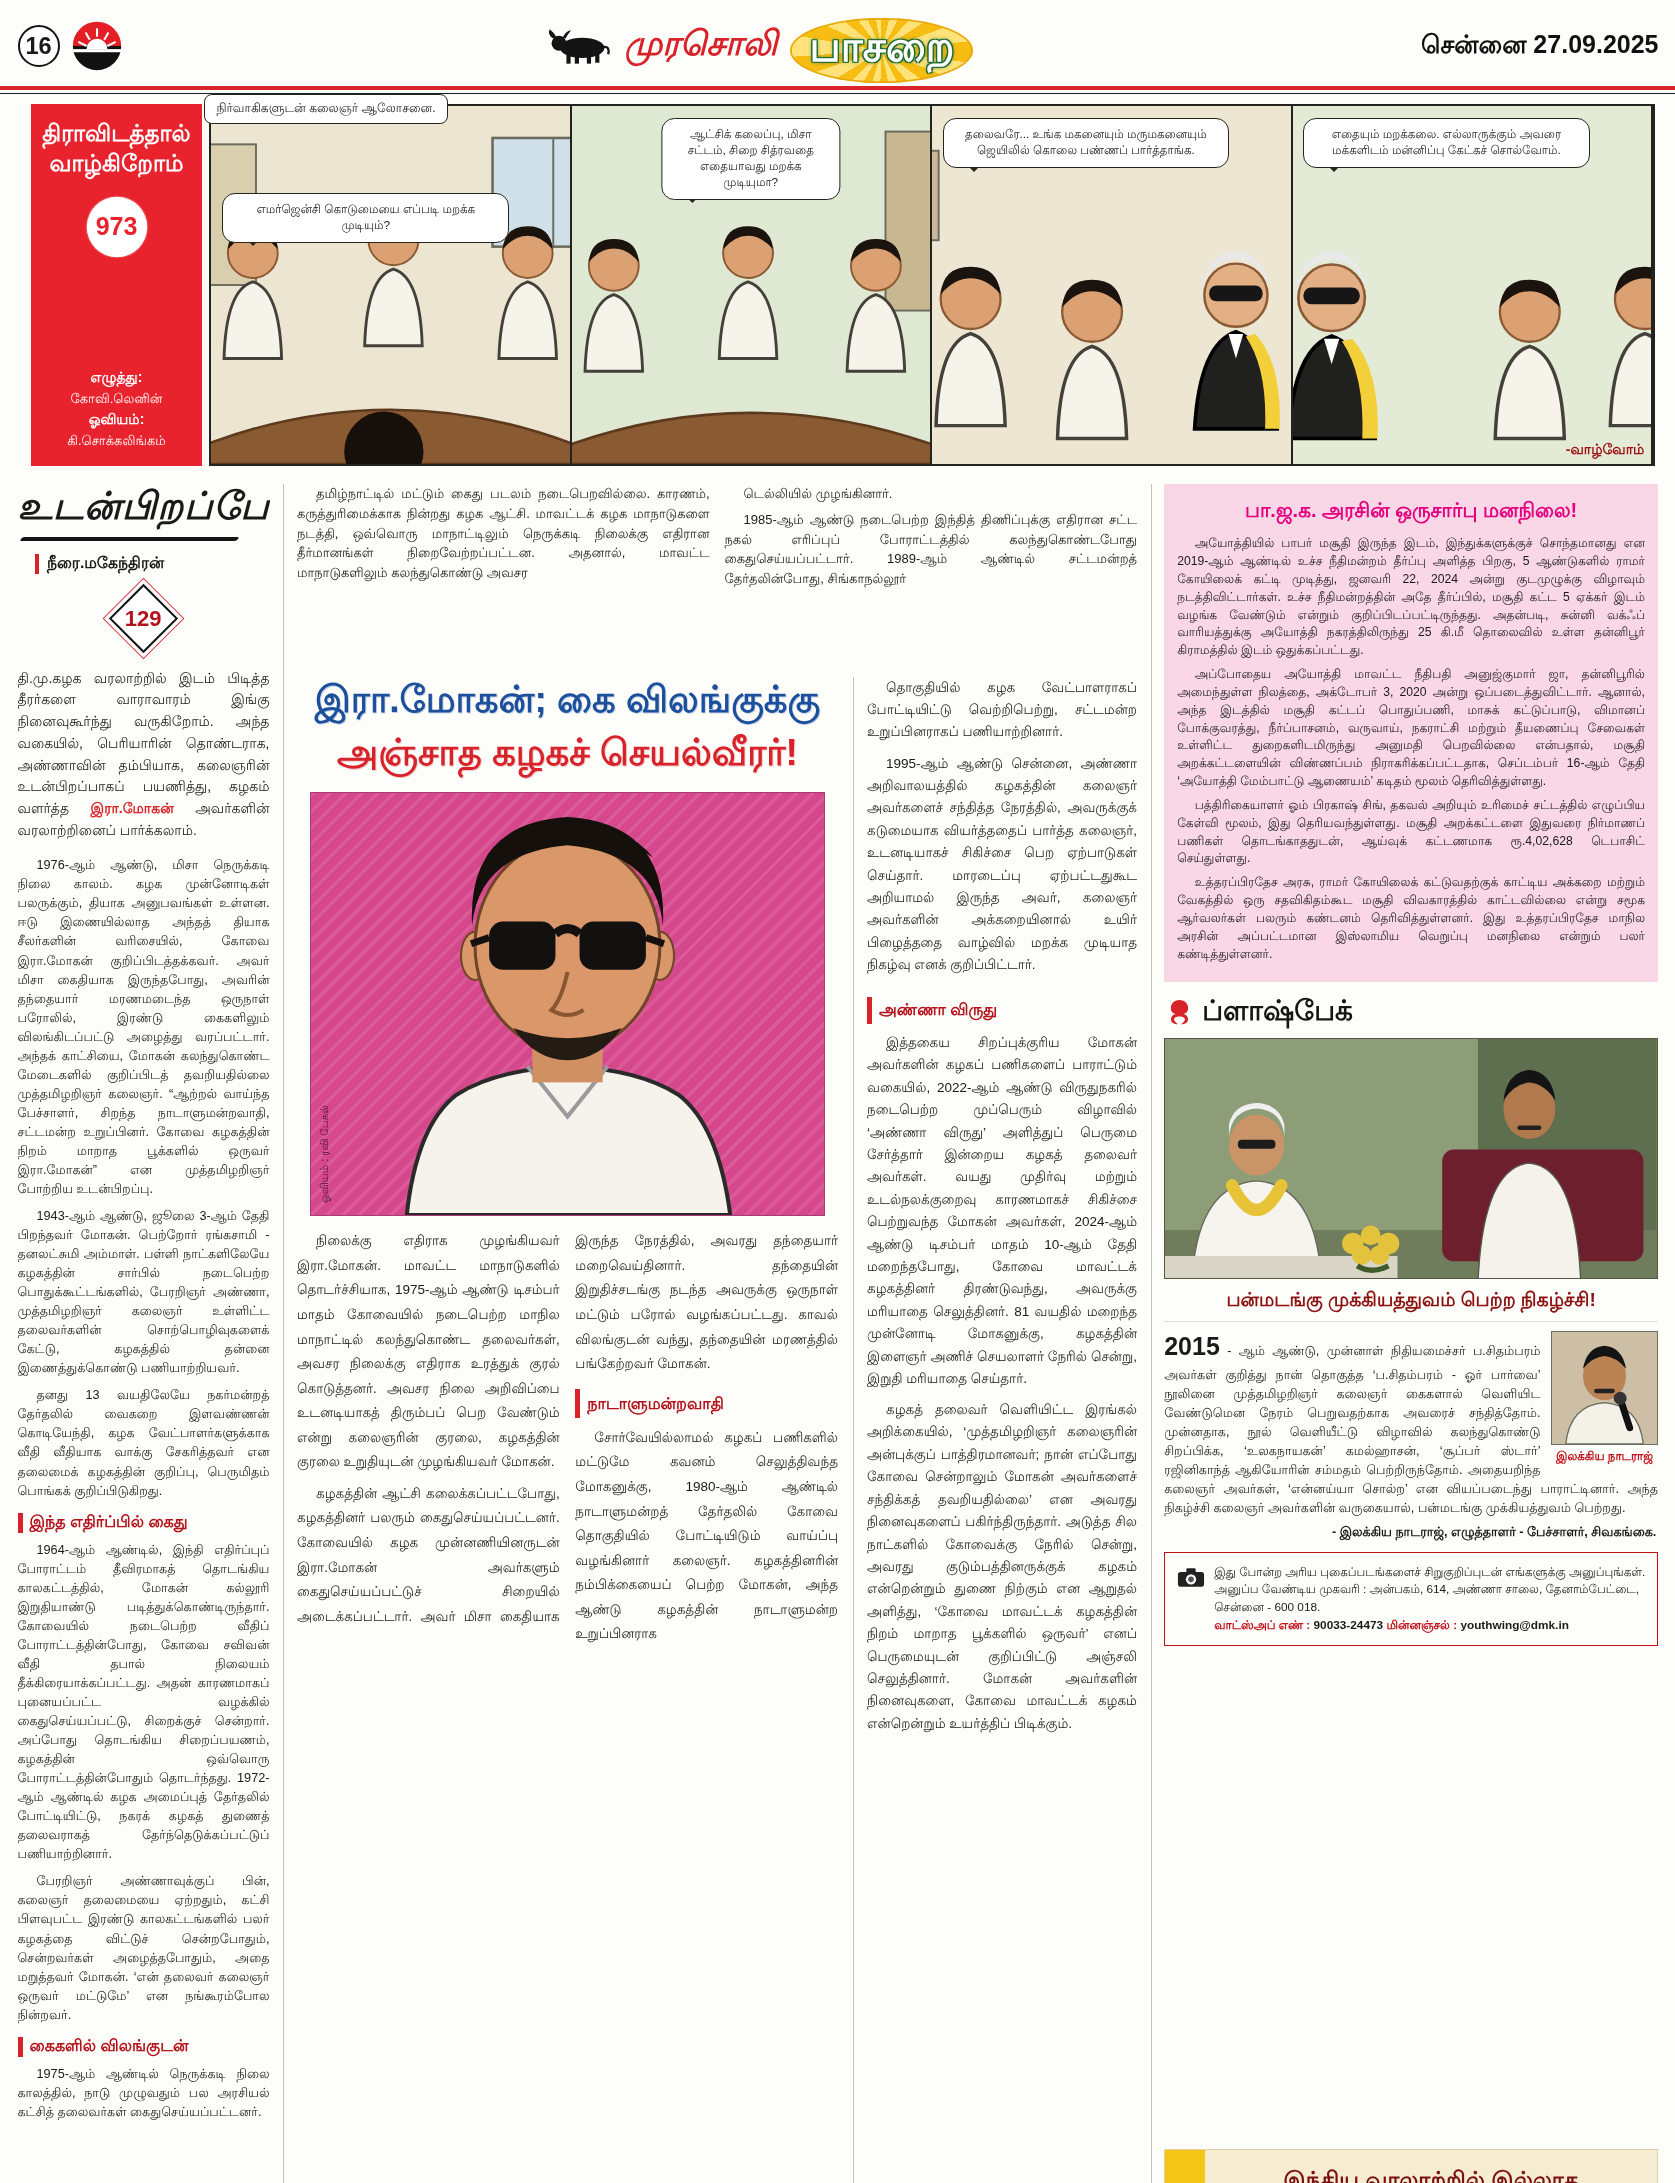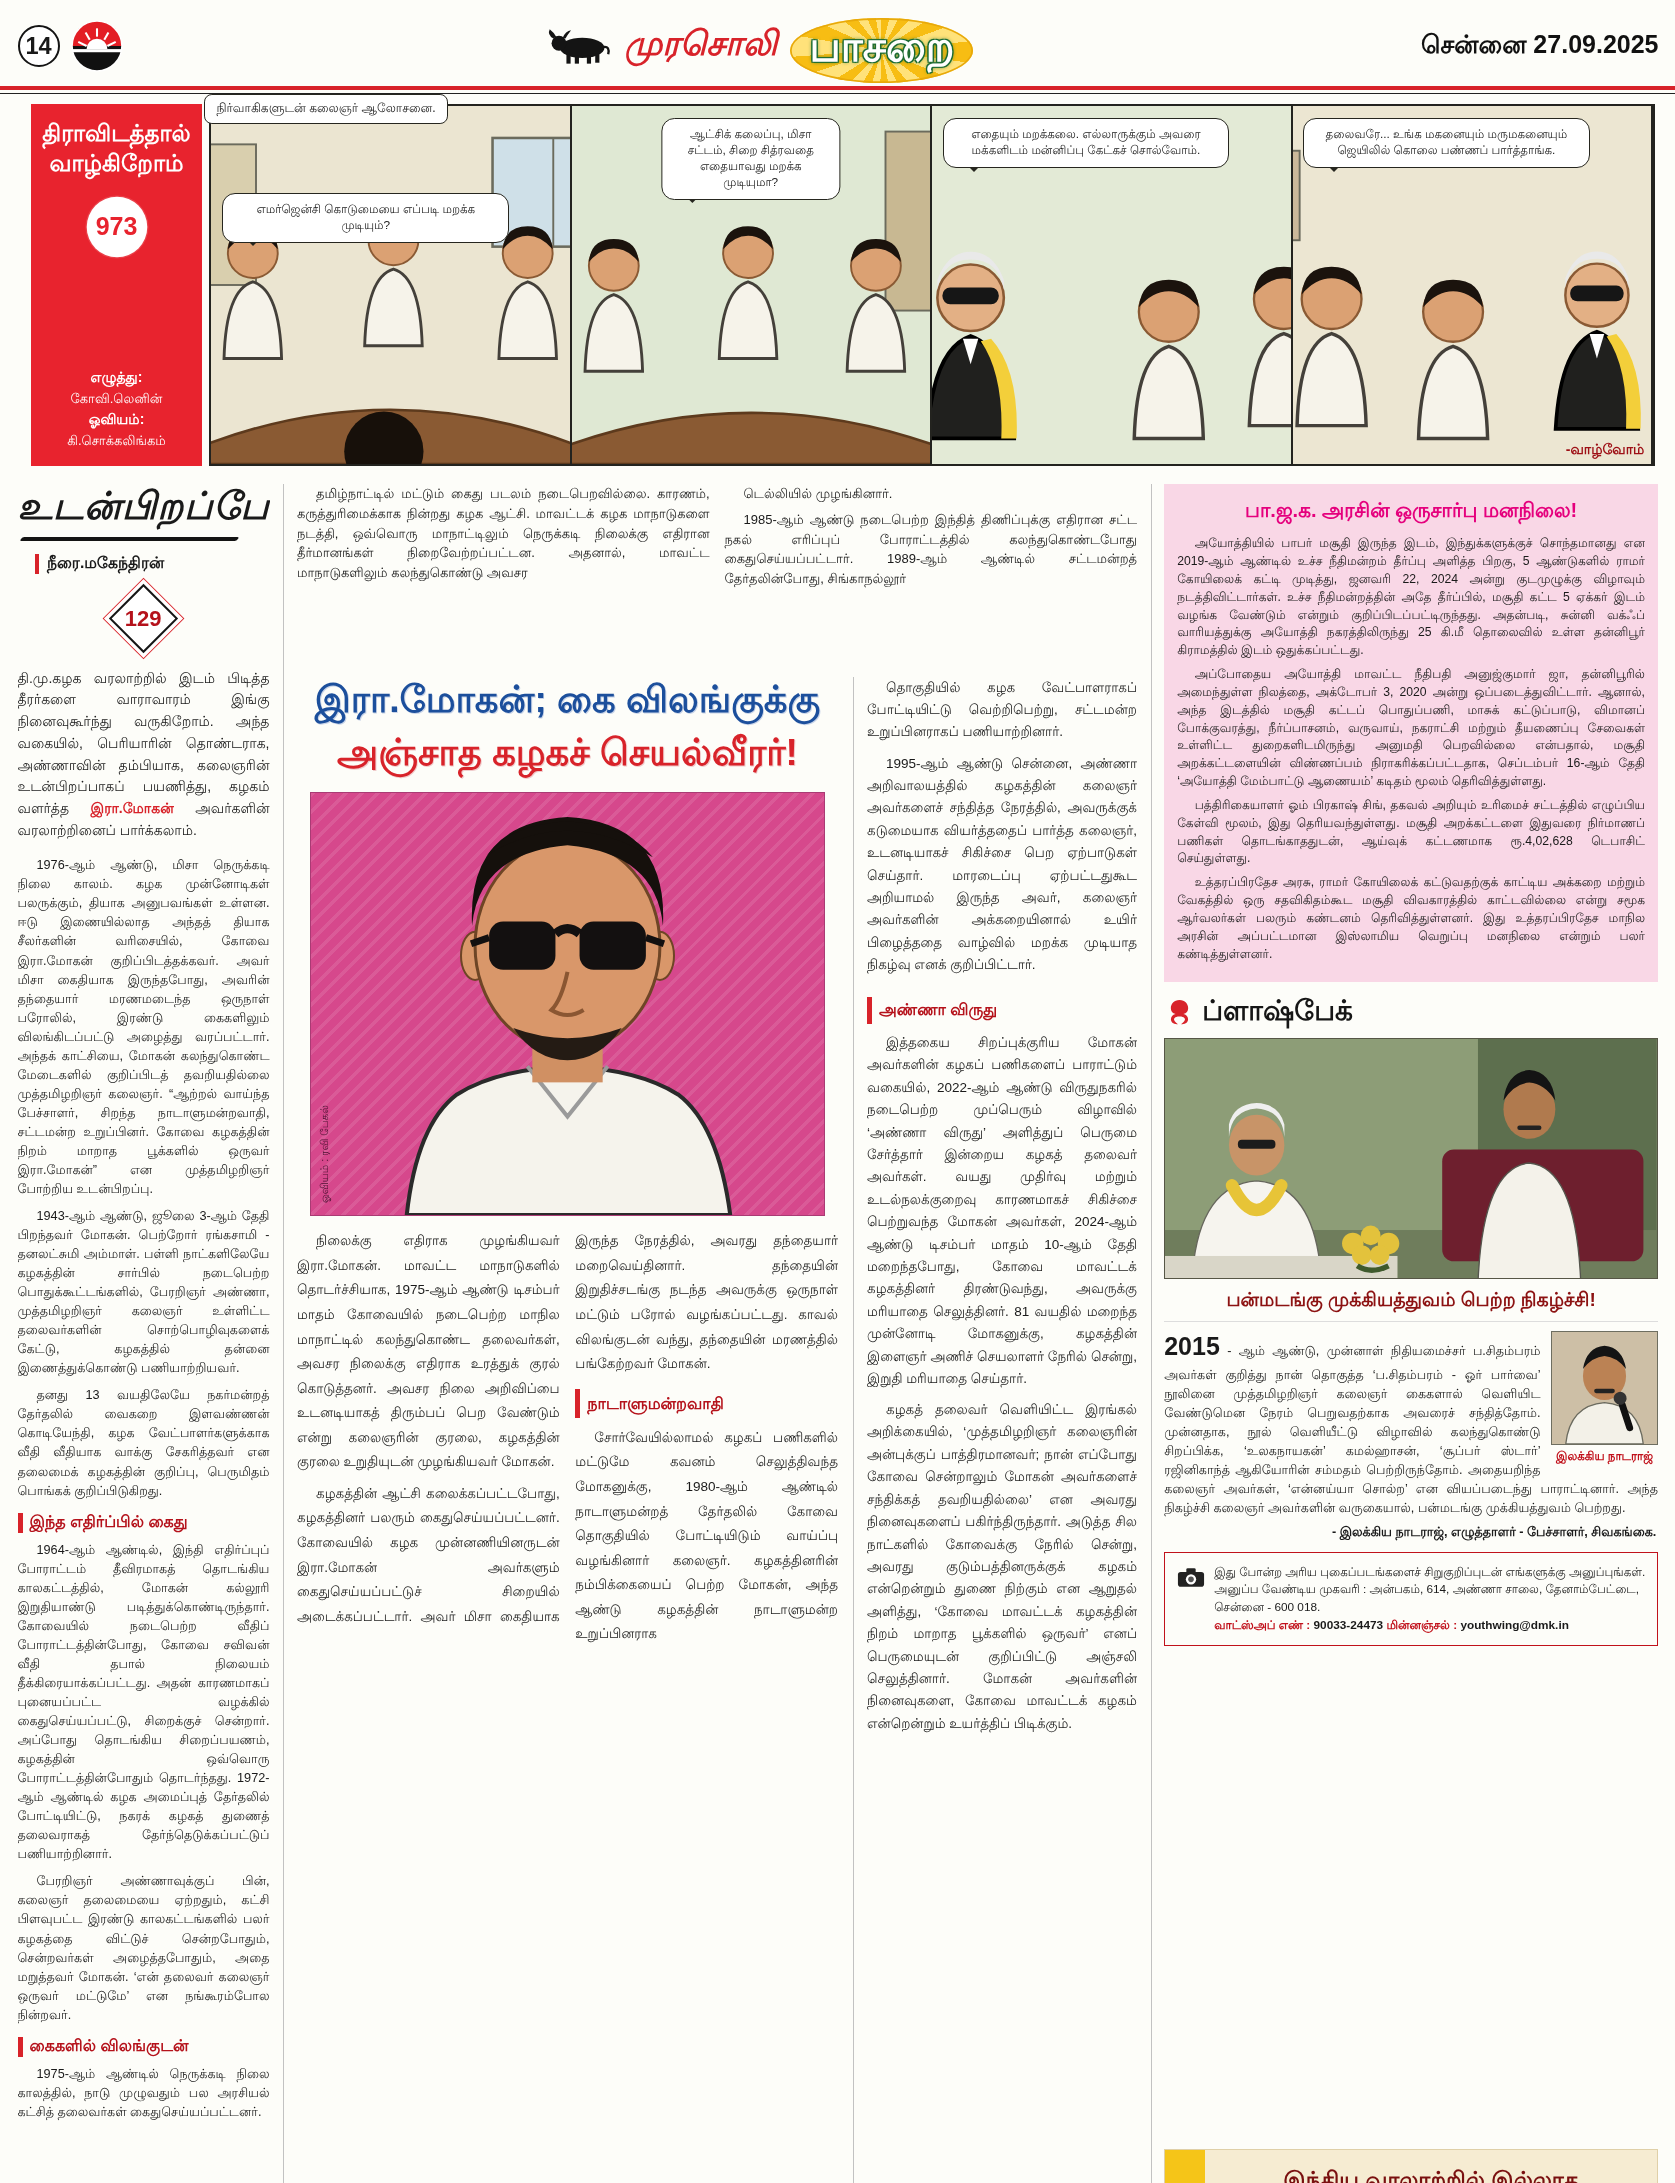--- a/index.html
+++ b/index.html
@@ -103,21 +103,21 @@
   .hist-content { flex:1; padding:15.7px 13px; }
   .hist-title { color:#7a1010; font-weight:bold; font-size:23px; text-align:center; line-height:1.35; margin-bottom:13px; }
 </style>
 </head>
 <body>
 
 <div class="page">
 
   <header class="masthead">
     <div class="page-badge">
-      <span>14</span>
+      <span>16</span>
     </div>
     <div class="party-logo">
       <svg viewBox="0 0 100 100">
         <circle cx="50" cy="50" r="48" fill="#111"></circle>
         <path d="M2,50 A48,48 0 0 1 98,50 Z" fill="#e31e25"></path>
         <path d="M30,56 A20,20 0 0 1 70,56 Z" fill="#fff"></path>
         <g stroke="#fff" stroke-width="4">
           <line x1="50" y1="16" x2="50" y2="32"></line>
           <line x1="28" y1="24" x2="36" y2="38"></line>
           <line x1="72" y1="24" x2="64" y2="38"></line>
@@ -203,37 +203,37 @@
         <svg class="scene" viewBox="0 0 800 560" preserveAspectRatio="xMidYMax slice">
           <rect x="610" y="40" width="140" height="280" fill="#c8b892" stroke="#6b6b5d" stroke-width="3"></rect>
           <use href="#c-man" transform="translate(110,190) scale(1.5)"></use>
           <use href="#c-man" transform="translate(320,170) scale(1.5)"></use>
           <use href="#c-man" transform="translate(520,190) scale(1.5)"></use>
           <path d="M40,560 Q400,400 760,560 Z" fill="#8a5a33" stroke="#5d3a1d" stroke-width="4"></path>
         </svg>
         <div class="bubble">ஆட்சிக் கலைப்பு, மிசா சட்டம், சிறை சித்ரவதை எதையாவது மறக்க முடியுமா?</div>
       </div>
 
-      <div class="panel p4">
-        <svg class="scene" viewBox="0 0 800 560" preserveAspectRatio="xMidYMax slice">
-          <use href="#c-leader" transform="translate(80,220) scale(2.0)"></use>
-          <use href="#c-man" transform="translate(400,250) scale(1.8)"></use>
-          <use href="#c-man" transform="translate(580,230) scale(1.8)"></use>
-        </svg>
-        <div class="bubble">எதையும் மறக்கலை. எல்லாருக்கும் அவரை மக்களிடம் மன்னிப்பு கேட்கச் சொல்வோம்.</div>
-      </div>
-
       <div class="panel p3">
         <svg class="scene" viewBox="0 0 800 560" preserveAspectRatio="xMidYMax slice">
           <rect x="40" y="70" width="90" height="140" fill="#cbb89a" stroke="#6b6b5d" stroke-width="3"></rect>
           <use href="#c-man" transform="translate(90,230) scale(1.8)"></use>
           <use href="#c-man" transform="translate(280,250) scale(1.8)"></use>
           <use href="#c-leader" transform="translate(500,220) scale(1.9)"></use>
         </svg>
         <div class="bubble">தலைவரே... உங்க மகனையும் மருமகனையும் ஜெயிலில் கொலை பண்ணப் பார்த்தாங்க.</div>
+      </div>
+
+      <div class="panel p4">
+        <svg class="scene" viewBox="0 0 800 560" preserveAspectRatio="xMidYMax slice">
+          <use href="#c-leader" transform="translate(80,220) scale(2.0)"></use>
+          <use href="#c-man" transform="translate(400,250) scale(1.8)"></use>
+          <use href="#c-man" transform="translate(580,230) scale(1.8)"></use>
+        </svg>
+        <div class="bubble">எதையும் மறக்கலை. எல்லாருக்கும் அவரை மக்களிடம் மன்னிப்பு கேட்கச் சொல்வோம்.</div>
       </div>
 
       <div class="comic-signoff">-வாழ்வோம்</div>
     </div>
   </section>
 
   <aside class="col-left">
     <div class="fancy-title">உடன்பிறப்பே</div>
     <div class="fancy-underline"></div>
     <div class="author">நீரை.மகேந்திரன்</div>

